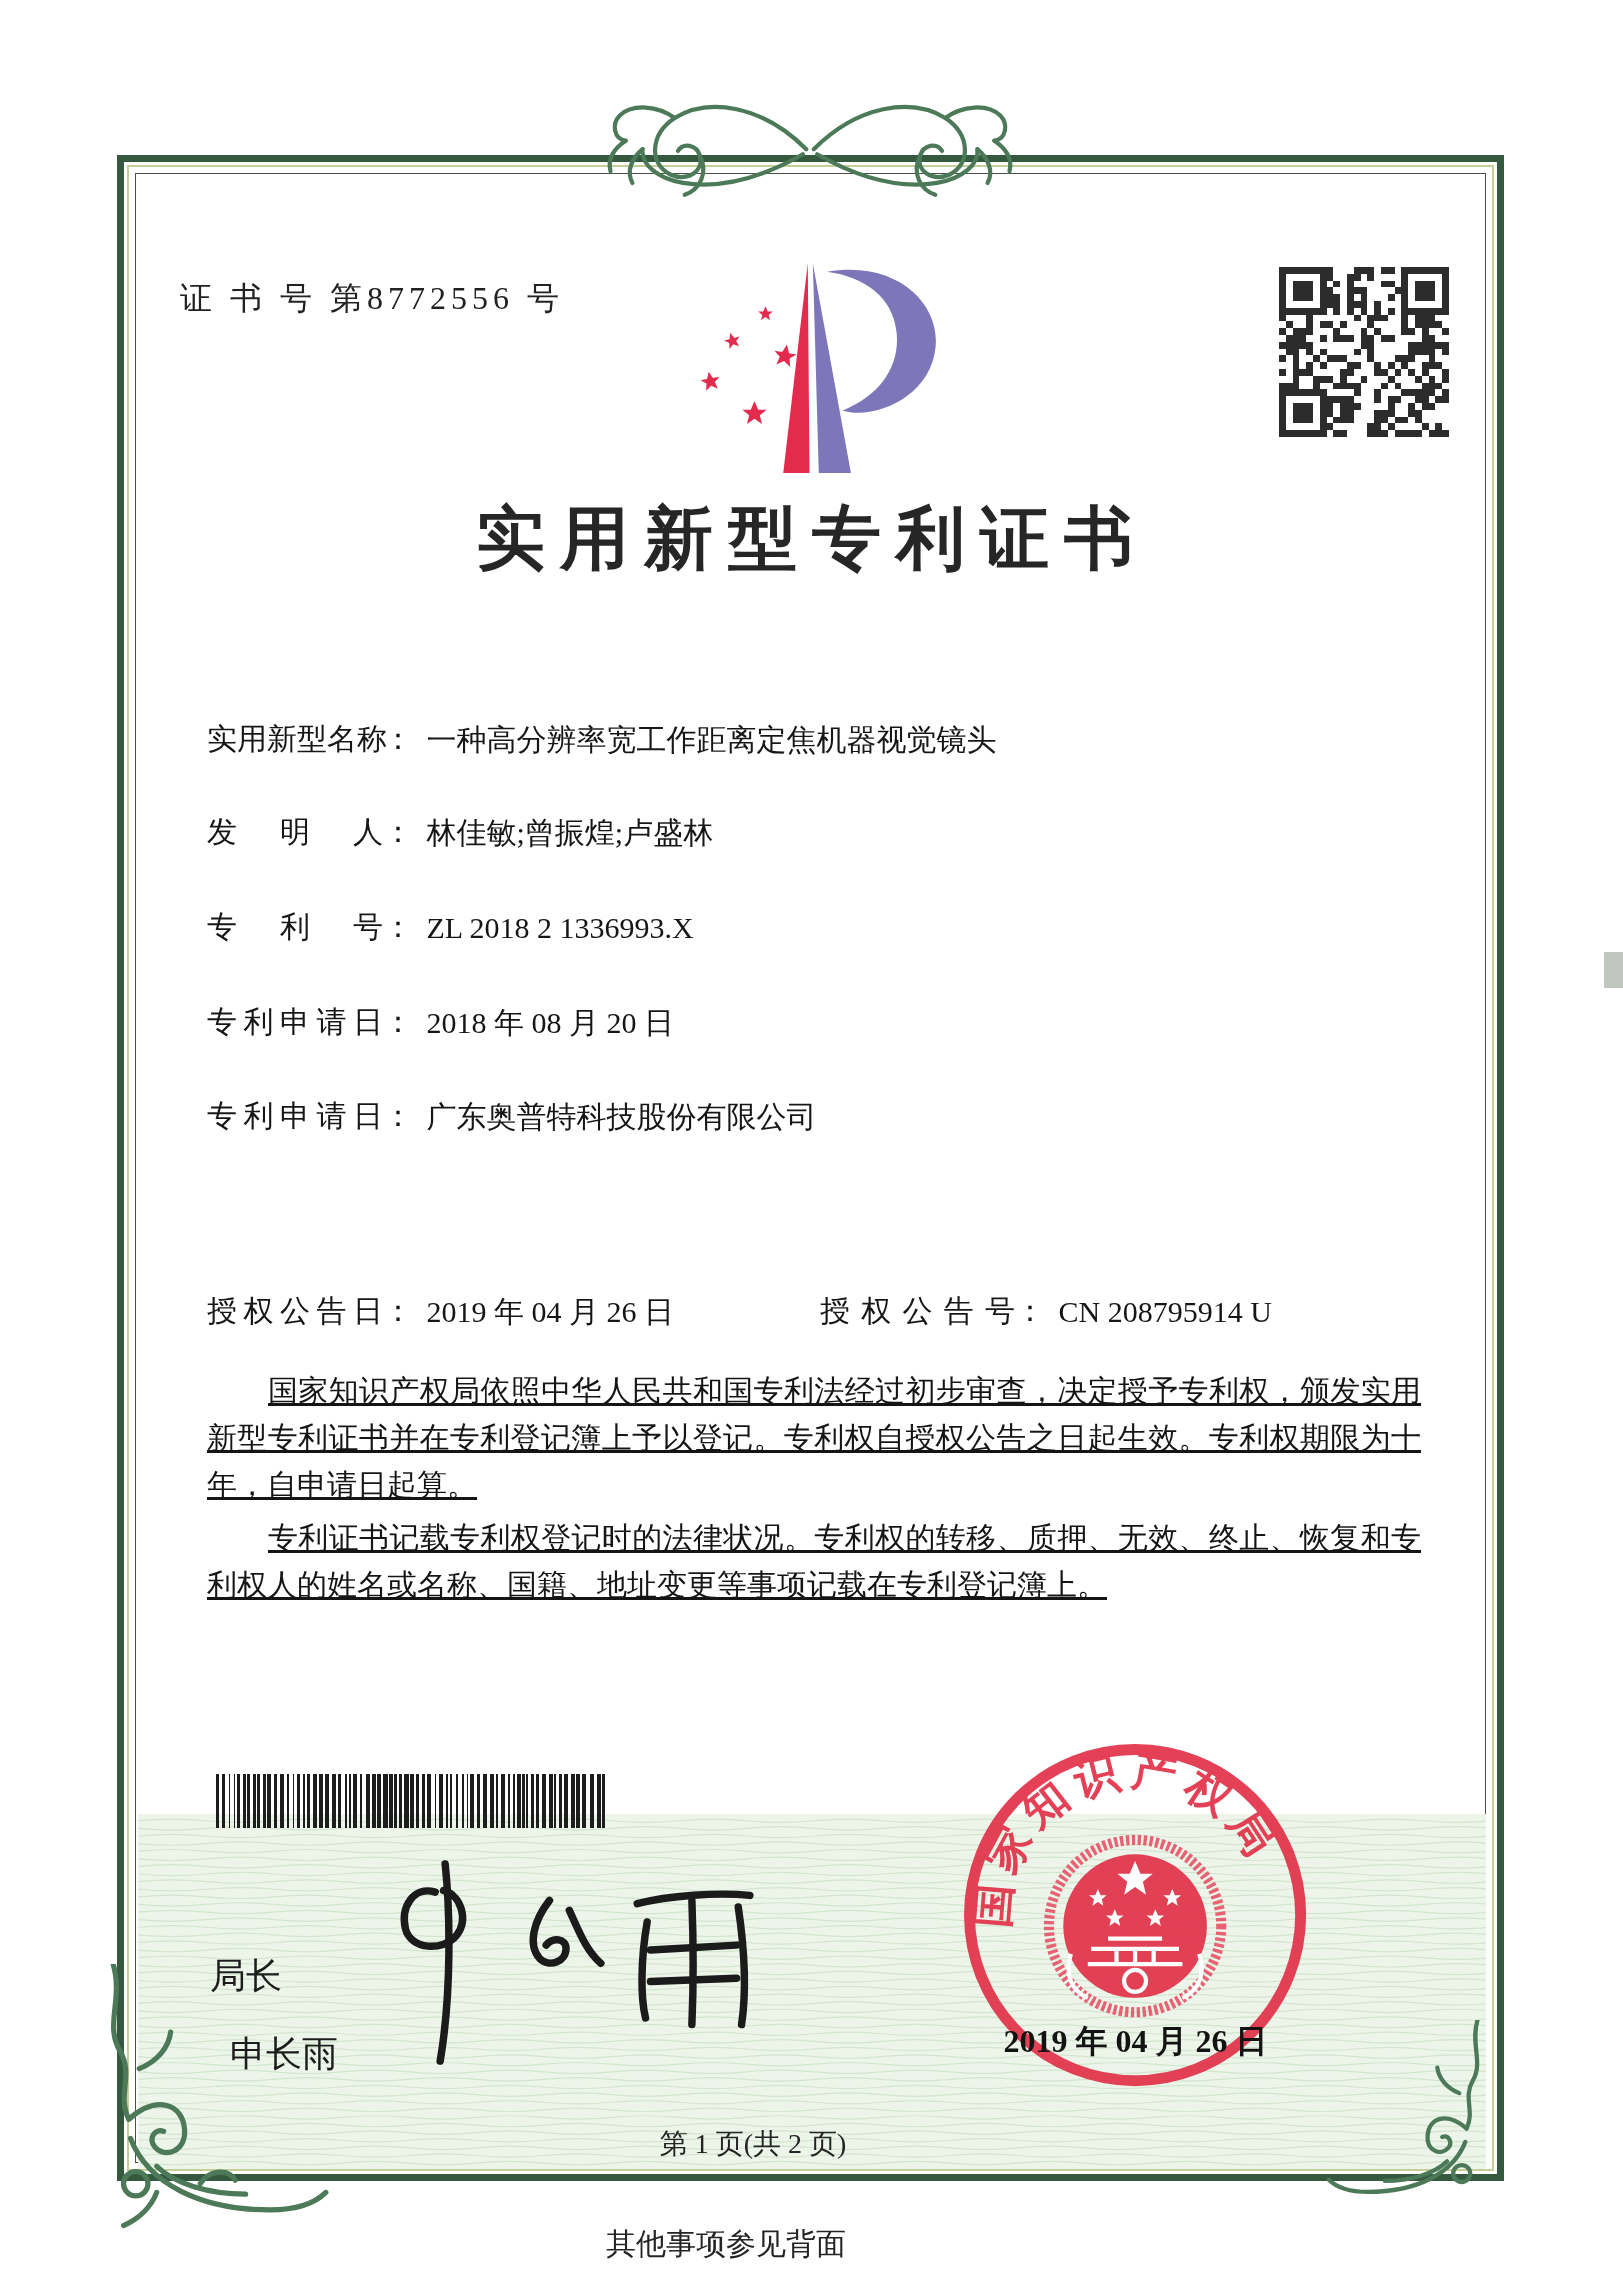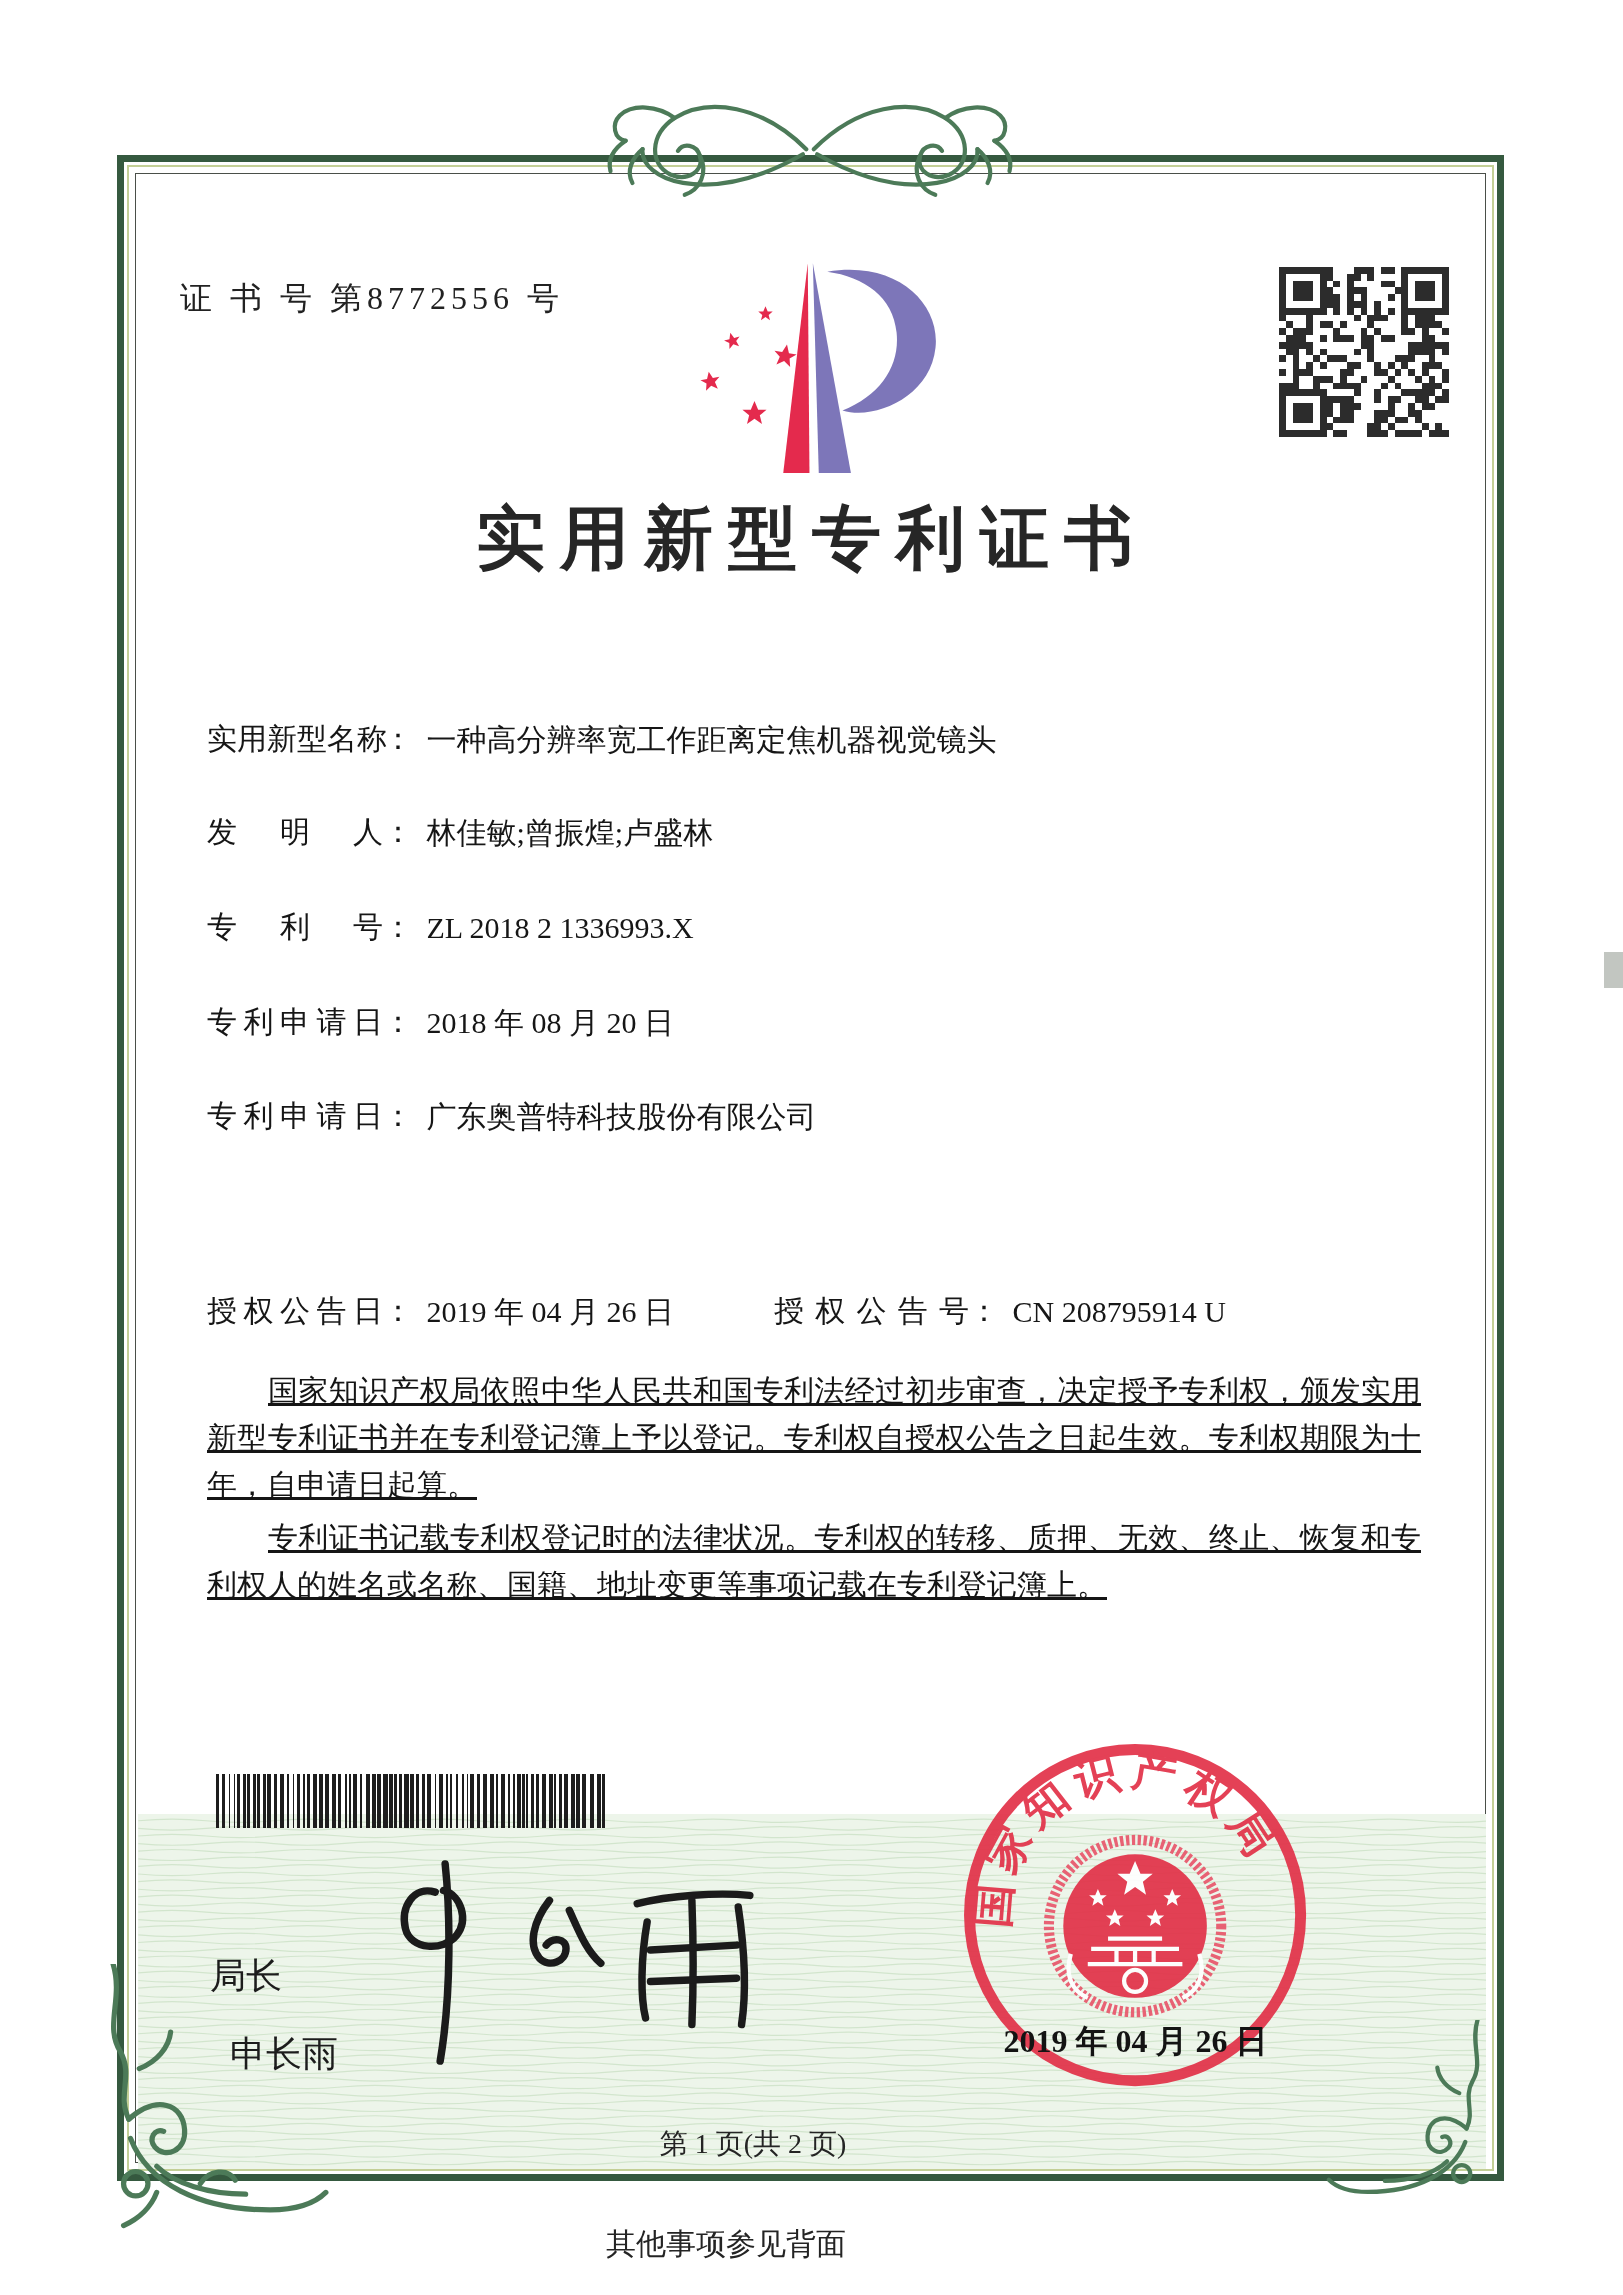--- a/index.html
+++ b/index.html
@@ -24,21 +24,21 @@
   
   #title{left:0;top:493px;width:1624px;text-align:center;font-size:69px;font-weight:bold;
          letter-spacing:15px;color:#262626;}
   
   .frow{position:absolute;left:207px;font-size:30px;color:#161616;z-index:2;white-space:nowrap;}
   .flabel{display:inline-block;width:176px;text-align:justify;text-align-last:justify;vertical-align:top;}
   .fcolon{display:inline-block;vertical-align:top;}
   .fvalue{display:inline-block;margin-left:13.5px;vertical-align:top;white-space:normal;line-height:42px;}
   #row-name{top:719px;} #row-inventor{top:812px;} #row-patno{top:907px;}
   #row-filing{top:1002px;} #row-patentee{top:1096px;} #row-address{top:1193px;}
-  #row-grant{top:1291px;} #grant-no{position:absolute;left:567px;top:0;white-space:nowrap;}
+  #row-grant{top:1291px;} #grant-no{position:absolute;left:613px;top:0;white-space:nowrap;}
   #row-grant .frow-inner{position:relative;}
   
   #body-text{left:207px;top:1367px;width:1214px;font-size:30px;line-height:47px;
              text-align:justify;color:#151515;text-decoration:underline;}
   #body-text p{margin:0 0 6px 0;text-indent:61px;}
   
   #barcode{left:216px;top:1774px;width:406px;height:54px;white-space:nowrap;overflow:hidden;z-index:3;}
   #barcode span{display:inline-block;height:54px;background:#1d1d1d;vertical-align:top;}
   
   #dir-title{left:210px;top:1952px;font-size:36px;z-index:3;}

